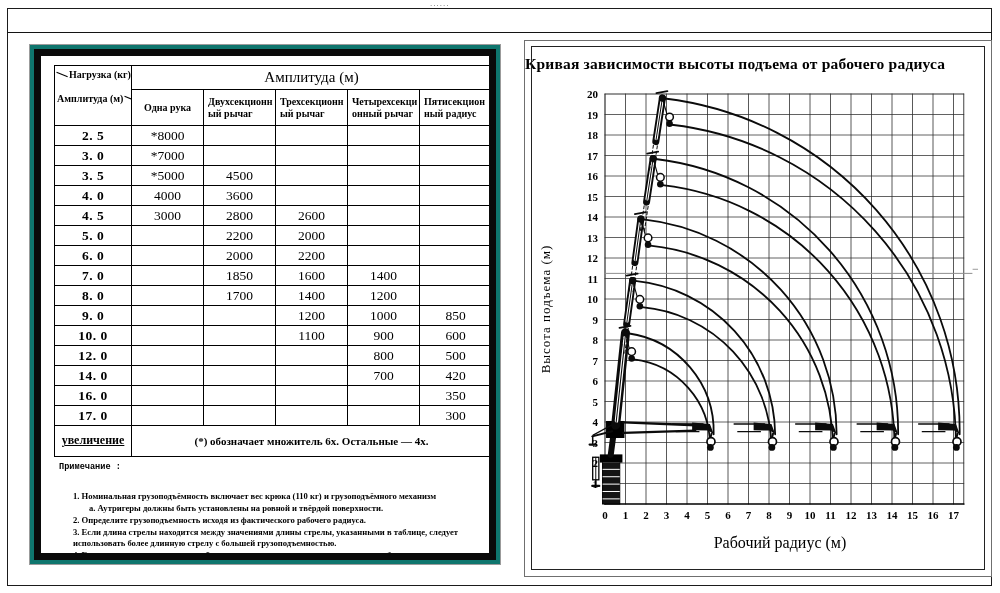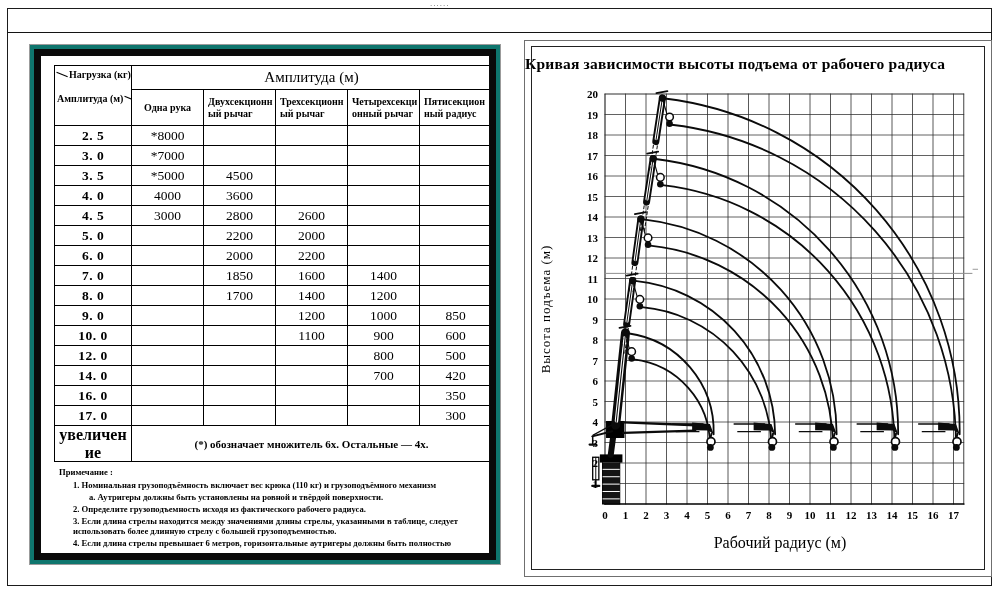--- a/index.html
+++ b/index.html
@@ -20,25 +20,25 @@
   th.corner{height:57px;padding:0;font-size:10px;font-weight:bold;vertical-align:top;}
   .c-top{display:block;text-align:right;padding:3px 3px 0 0;white-space:nowrap;}
   .c-bottom{display:block;text-align:left;padding:13px 0 0 2px;white-space:nowrap;}
   .diag{display:inline-block;width:12px;height:1.4px;background:#000;transform:rotate(22deg);vertical-align:middle;margin:0 1px 2px 1px;}
   th.amp-h{font-size:15px;font-weight:normal;height:23px;}
   tr.cols th{font-size:10px;font-weight:bold;height:33px;line-height:1.15;text-align:left;padding:1px 1px 1px 4px;vertical-align:middle;overflow-wrap:anywhere;}
   tr.cols th.first{text-align:center;padding-left:1px;}
   tbody td{height:19px;line-height:19px;font-size:13.5px;}
   tbody td.amp{font-weight:bold;letter-spacing:0.5px;}
   tfoot td{height:30px;}
-  td.foot-label{font-size:16px;font-weight:bold;line-height:1.1;padding:2px;overflow-wrap:anywhere;}
+  td.foot-label{font-size:12px;font-weight:bold;line-height:1.1;padding:2px;overflow-wrap:anywhere;text-decoration:underline;}
   td.foot-note{text-align:left;font-size:11px;font-weight:bold;padding-left:10px;}
 
   .notes{margin:5px 0 0 10px;width:438px;font-size:8.6px;font-weight:600;line-height:1.22;}
-  .notes-title{margin-bottom:2px;}
+  .notes-title{margin-bottom:19px;font-family:Liberation Mono, monospace;}
   .note-item{margin:1.5px 0;padding-left:14px;}
   .note-item.ind2{padding-left:30px;}
   .note-item.gap{margin-bottom:12px;}
 
   
   .right-panel{position:absolute;left:524px;top:40px;width:466px;height:535px;border:1px solid #6f6f6f;background:#fff;}
   .inner-frame{position:absolute;left:6px;top:5px;right:6px;bottom:6px;border:1.3px solid #222;}
   .chart-title{margin-top:14px;font-size:15.5px;font-weight:bold;letter-spacing:0.2px;}
   .ylabel{position:absolute;left:13px;top:50%;transform:translateY(-50%) rotate(180deg);writing-mode:vertical-rl;font-size:13px;letter-spacing:1px;}
   #chart-svg{position:absolute;left:46px;top:41px;}

